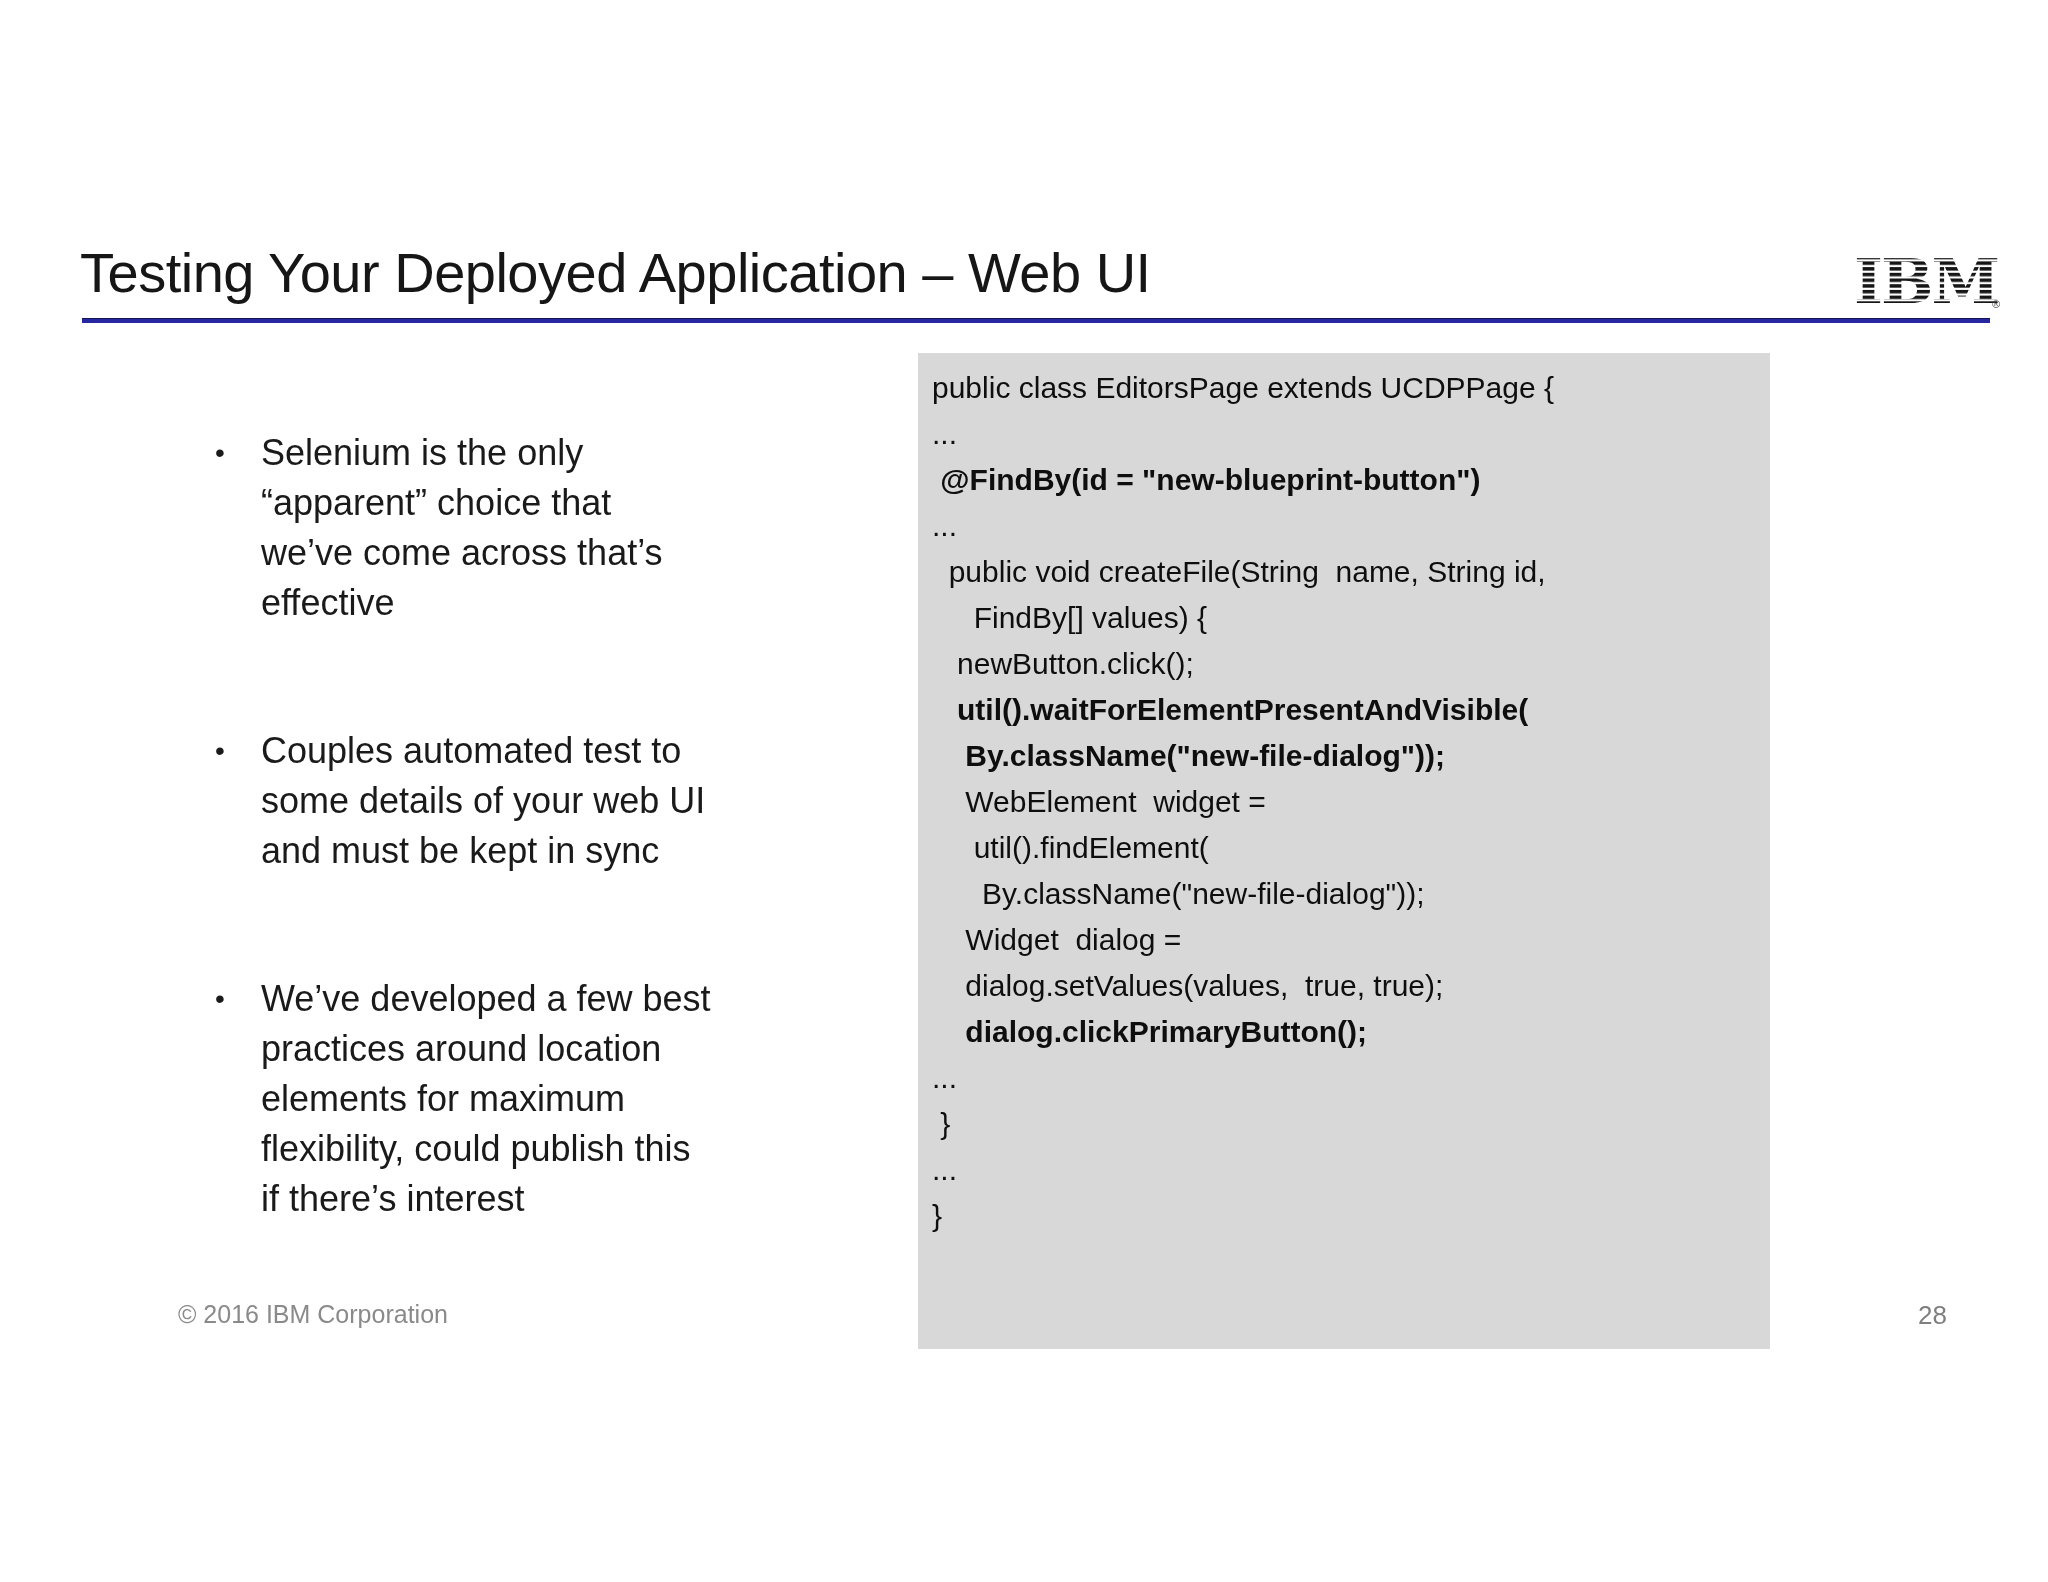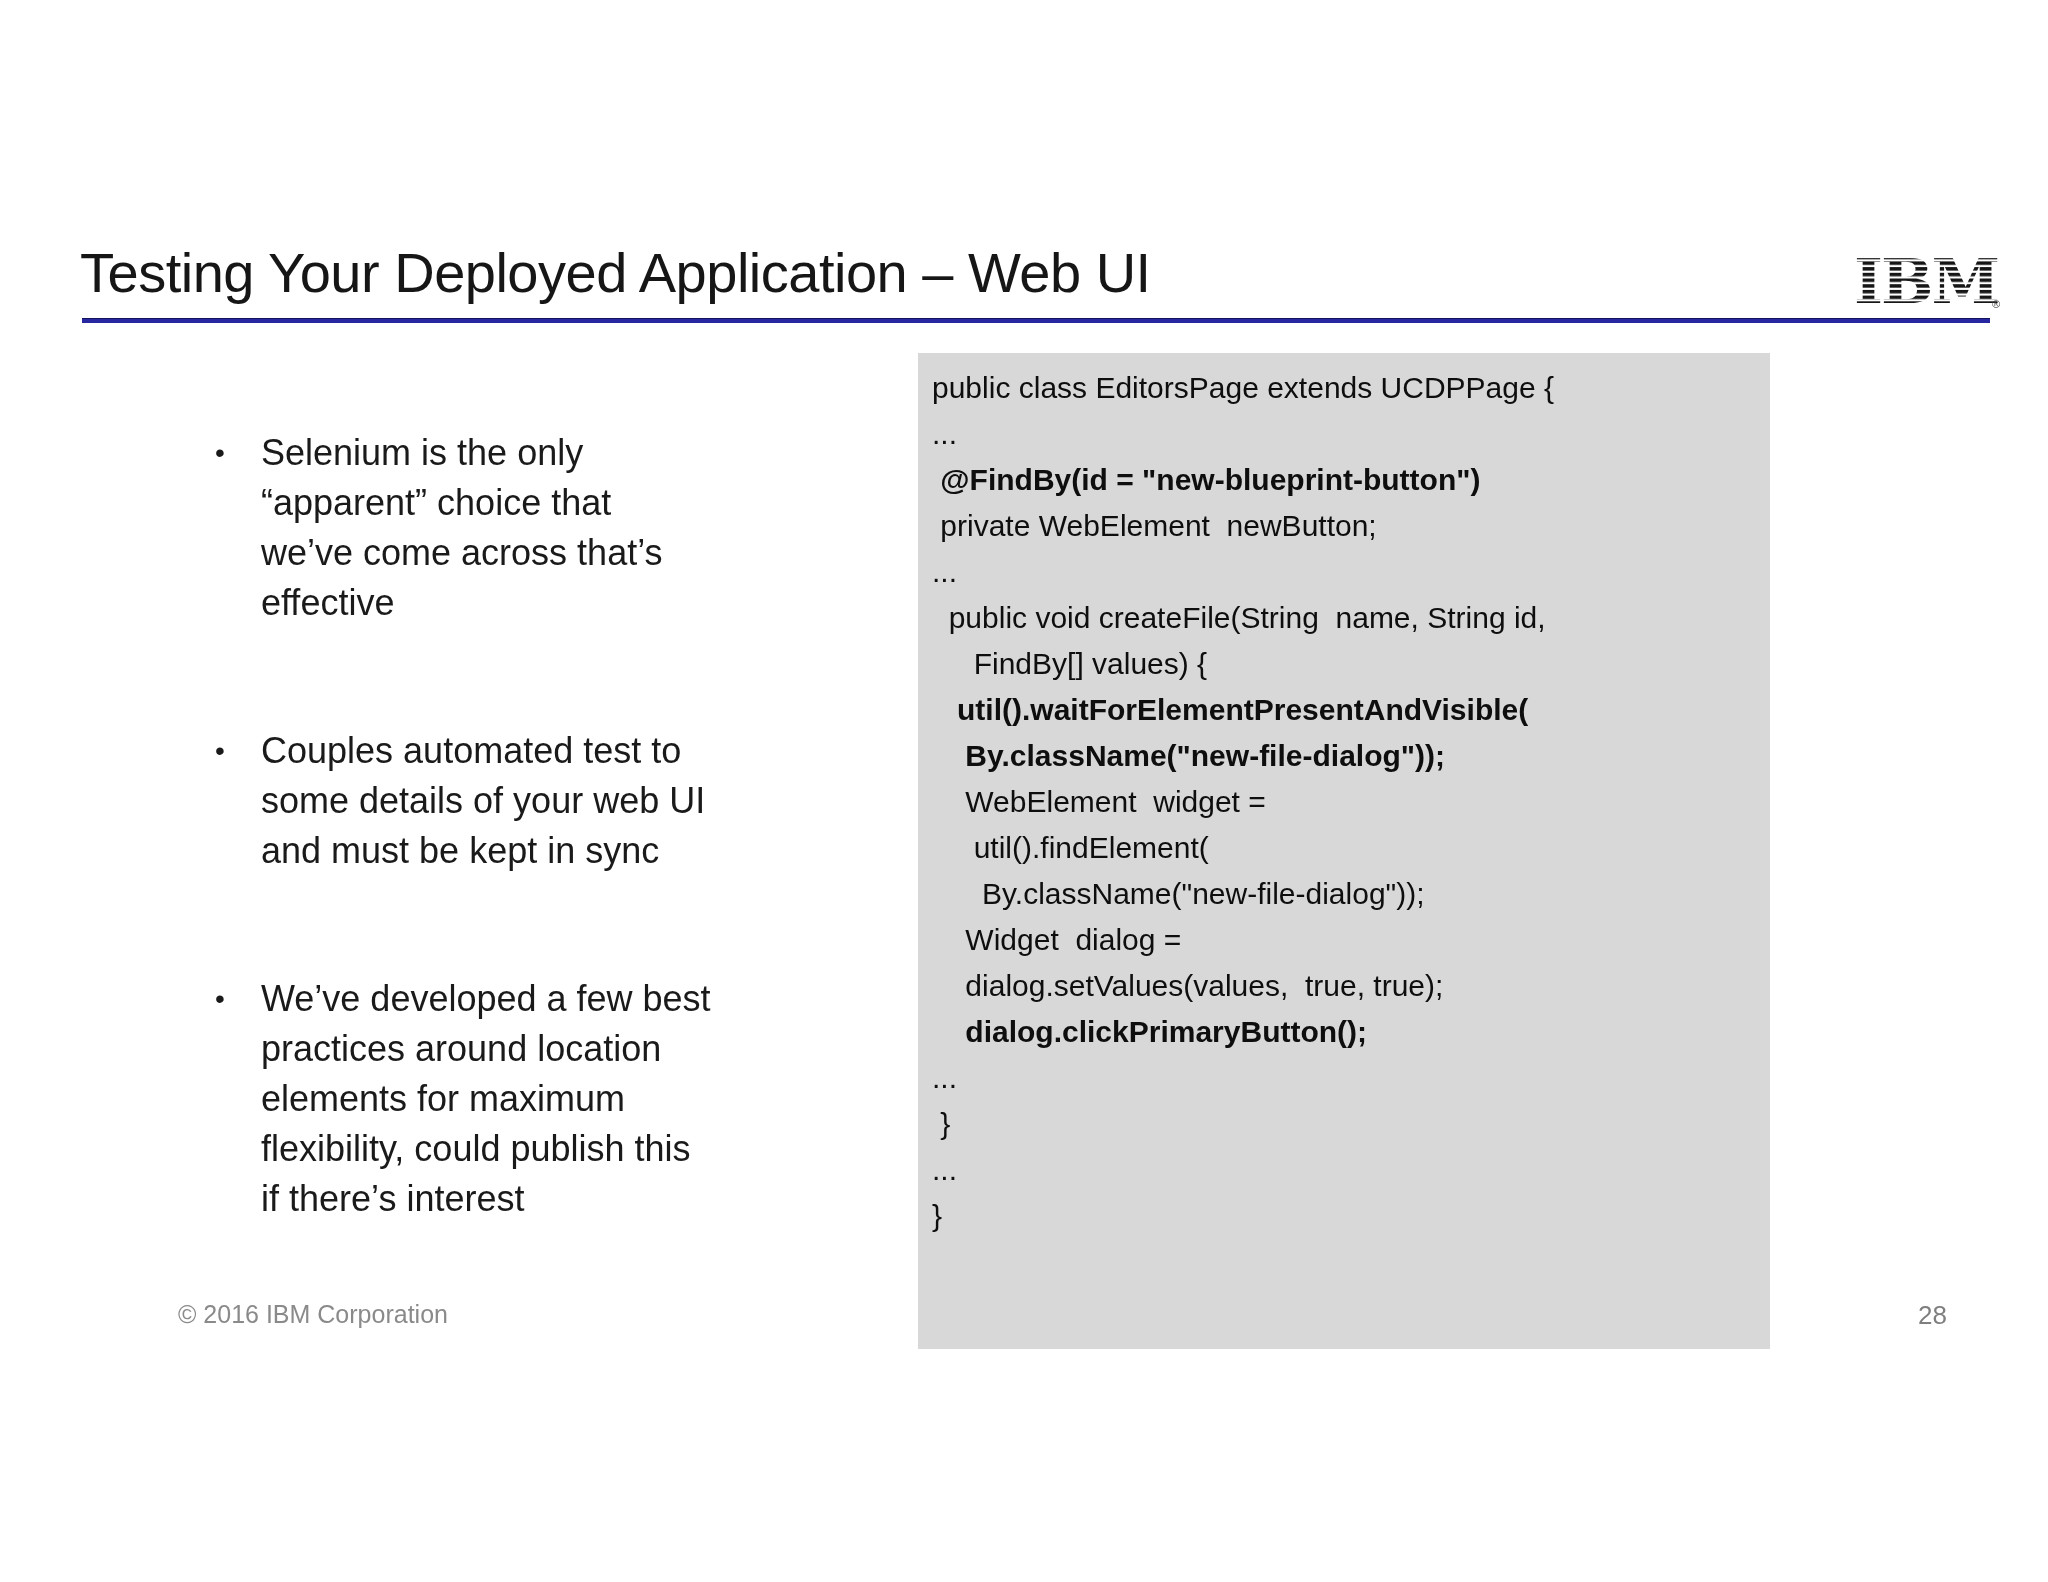--- a/index.html
+++ b/index.html
@@ -124,28 +124,28 @@
   </li>
 </ul>
 
   <div class="code-panel" style="background: rgb(216, 216, 216);">
   <div class="code-line">public class EditorsPage extends UCDPPage {</div>
 
   <div class="code-line">...</div>
 
   <div class="code-line bold"> @FindBy(id = "new-blueprint-button")</div>
 
-  <div class="code-line"> private WebElement  newButton;</div>
 
   <div class="code-line">...</div>
 
   <div class="code-line">  public void createFile(String  name, String id,</div>
 
   <div class="code-line">     FindBy[] values) {</div>
 
+  <div class="code-line">   newButton.click();</div>
 
   <div class="code-line bold">   util().waitForElementPresentAndVisible(</div>
 
   <div class="code-line bold">    By.className("new-file-dialog"));</div>
 
   <div class="code-line">    WebElement  widget =</div>
 
   <div class="code-line">     util().findElement(</div>
 
   <div class="code-line">      By.className("new-file-dialog"));</div>

